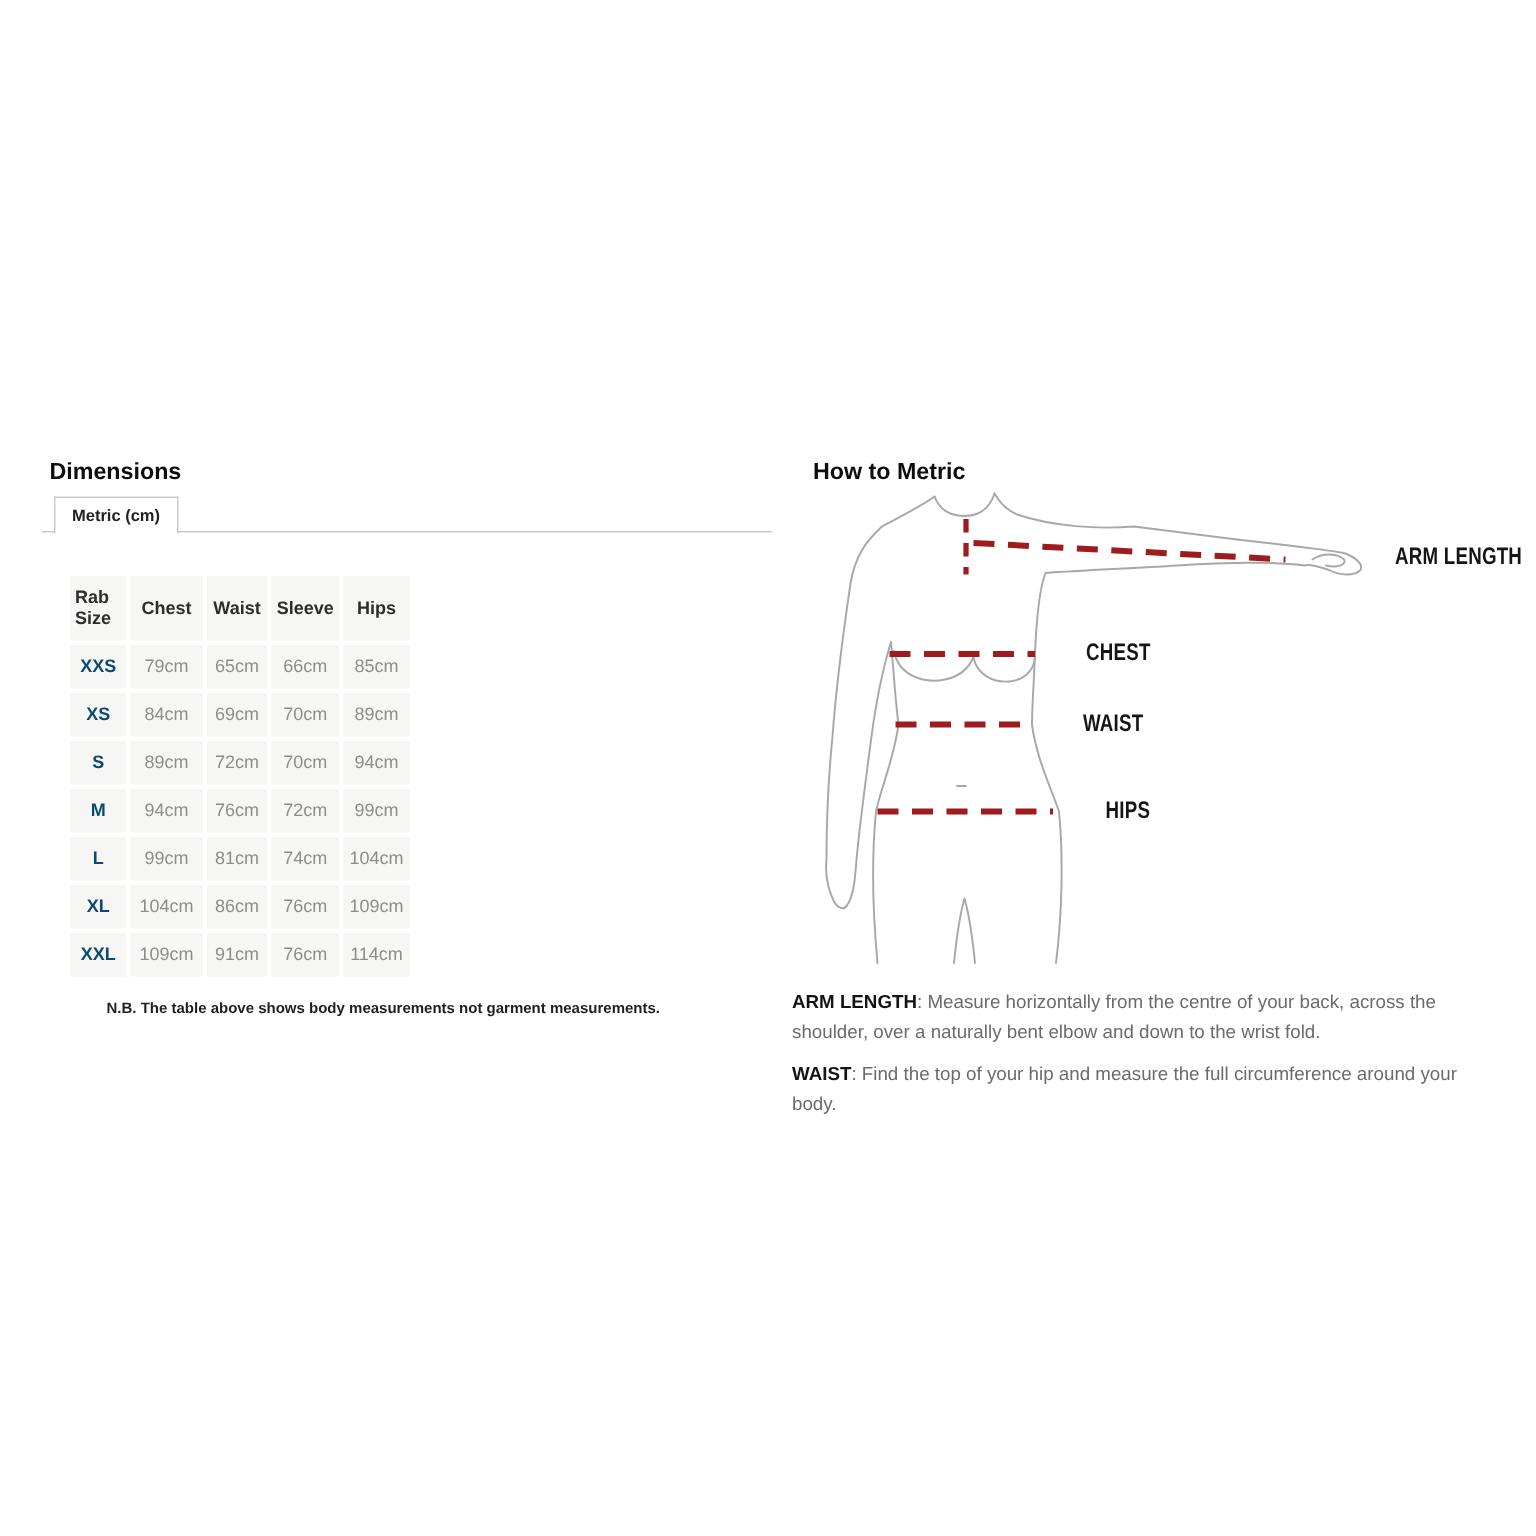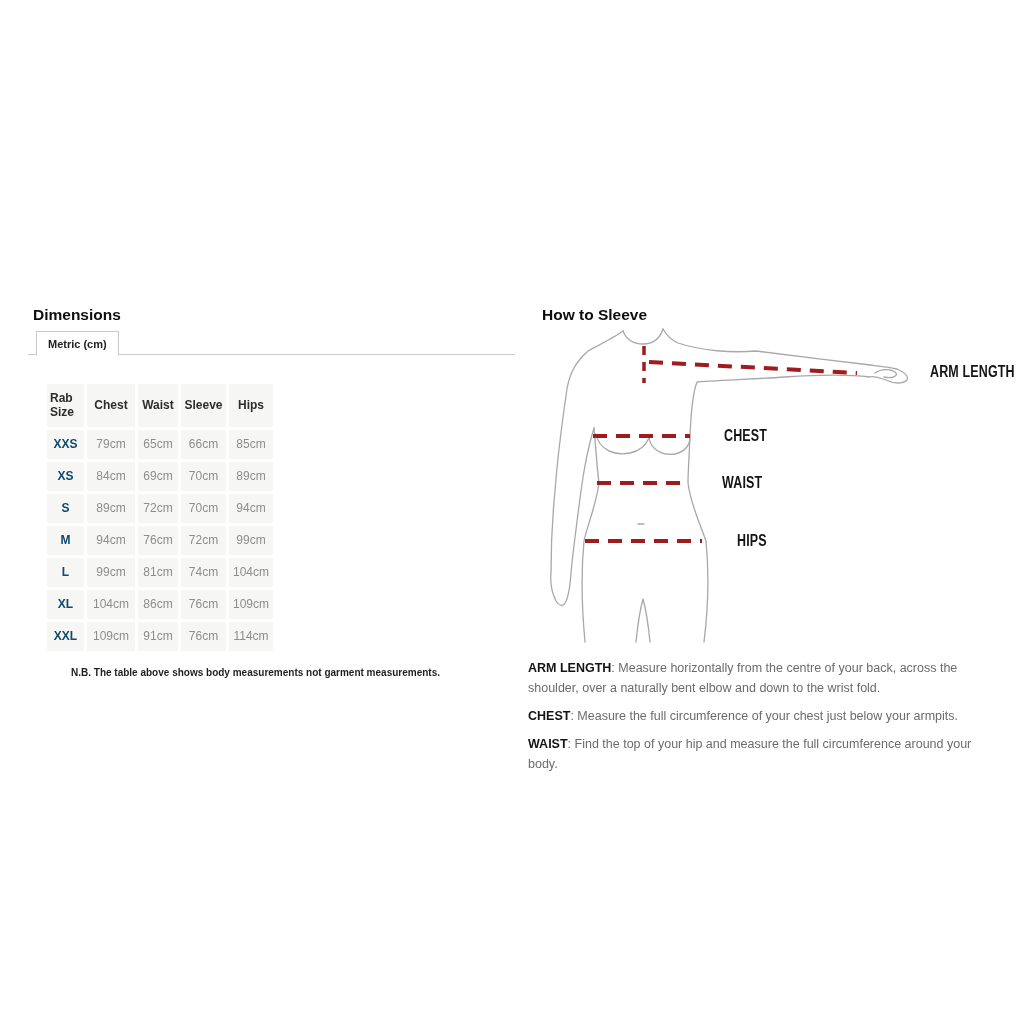--- a/index.html
+++ b/index.html
@@ -109,21 +109,21 @@
 
   <div class="cell size">XXL</div>
   <div class="cell val">109cm</div>
   <div class="cell val">91cm</div>
   <div class="cell val">76cm</div>
   <div class="cell val">114cm</div>
 </div>
 
 <div class="table-note">N.B. The table above shows body measurements not garment measurements.</div>
 
-<h2 class="section-title" style="left:527px;top:291px;">How to Sleeve</h2>
+<h2 class="section-title" style="left:527px;top:291px;">How to Metric</h2>
 
 <svg class="figure-svg" width="400" height="335" viewBox="0 0 400 335">
   <g fill="none" stroke-width="1.3" stroke-linecap="round" stroke-linejoin="round" stroke="#A8A8A8">
 
     <path d="M98,21 Q103,34 118,34 Q133,34 138,19"></path>
 
     <path d="M138,19 C142,26 146,30 153,33
              C177,41 207,43 231,41
              C261,45 302,50 337,54
              C352,56 364,57 372,59
@@ -169,15 +169,14 @@
   </g>
 </svg>
 
 <div class="fig-label" style="left:930px;top:363px;">ARM LENGTH</div>
 <div class="fig-label" style="left:724px;top:427px;">CHEST</div>
 <div class="fig-label" style="left:722px;top:474px;">WAIST</div>
 <div class="fig-label" style="left:737px;top:532px;">HIPS</div>
 
 <div class="instructions">
   <p><b>ARM LENGTH</b><span>: Measure horizontally from the centre of your back, across the shoulder, over a naturally bent elbow and down to the wrist fold.</span></p>
-  <p><b>CHEST</b><span>: Measure the full circumference of your chest just below your armpits.</span></p>
   <p><b>WAIST</b><span>: Find the top of your hip and measure the full circumference around your body.</span></p>
 </div>
 
 </body></html>

